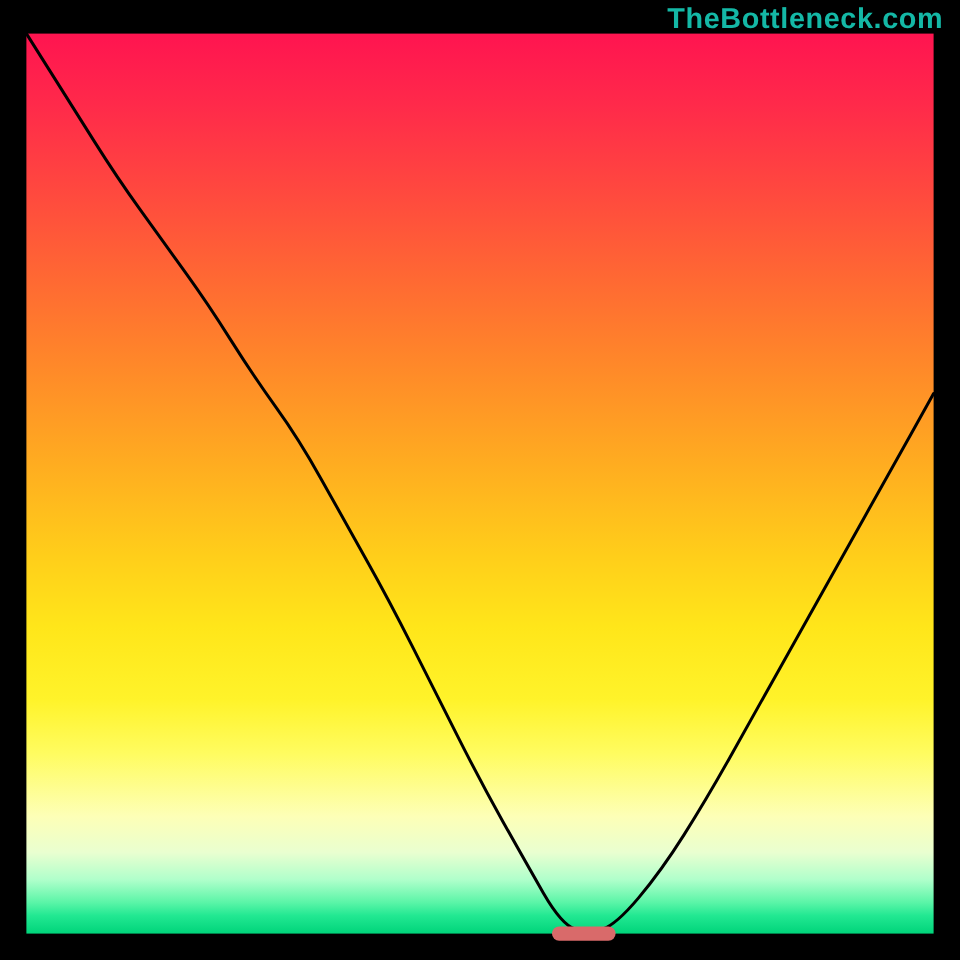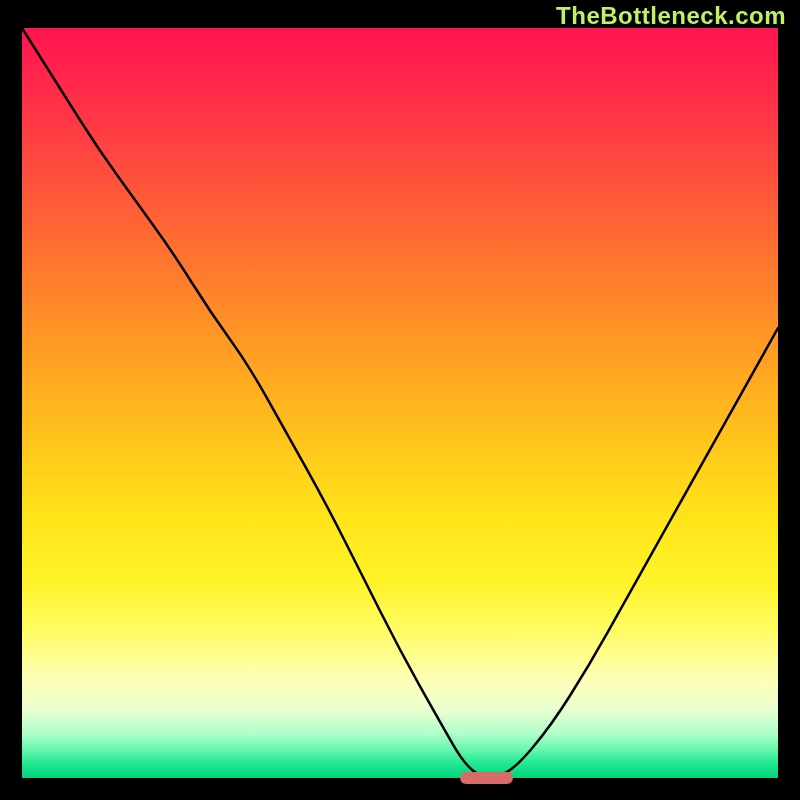--- a/index.html
+++ b/index.html
@@ -14,21 +14,21 @@
   .frame {
     position: relative;
     width: 800px;
     height: 800px;
     background: #000;
   }
   .watermark {
     position: absolute;
     top: 2px;
     right: 14px;
-    color: #bef264;
+    color: #14b8a6;
     font-size: 24px;
     font-weight: 600;
     letter-spacing: 0.5px;
     z-index: 10;
   }
   .plot {
     position: absolute;
     left: 22px;
     top: 28px;
     width: 756px;

